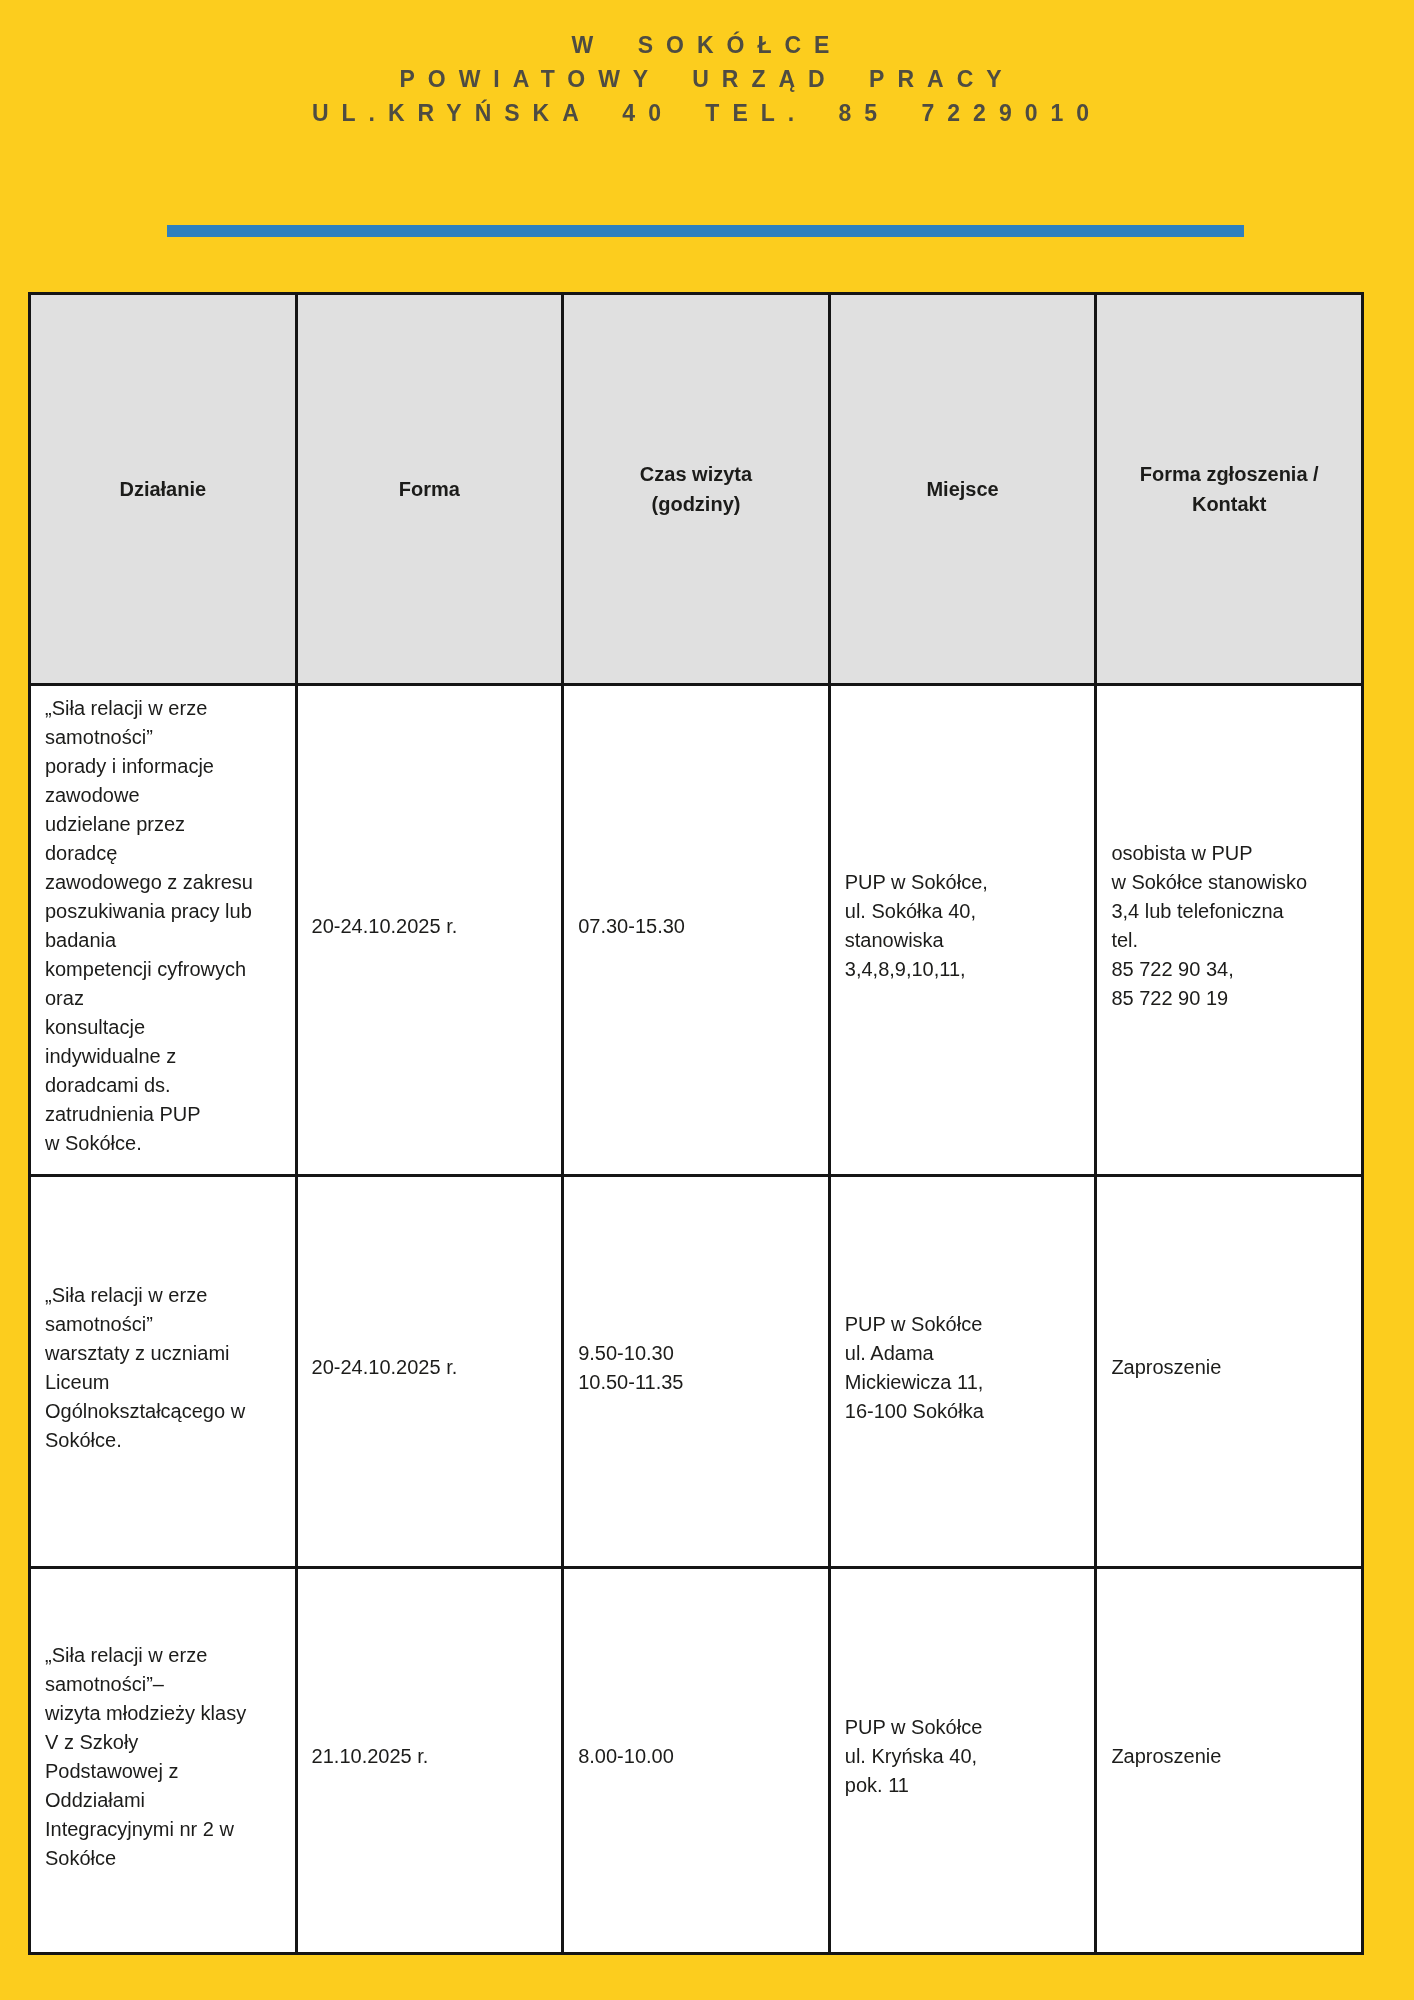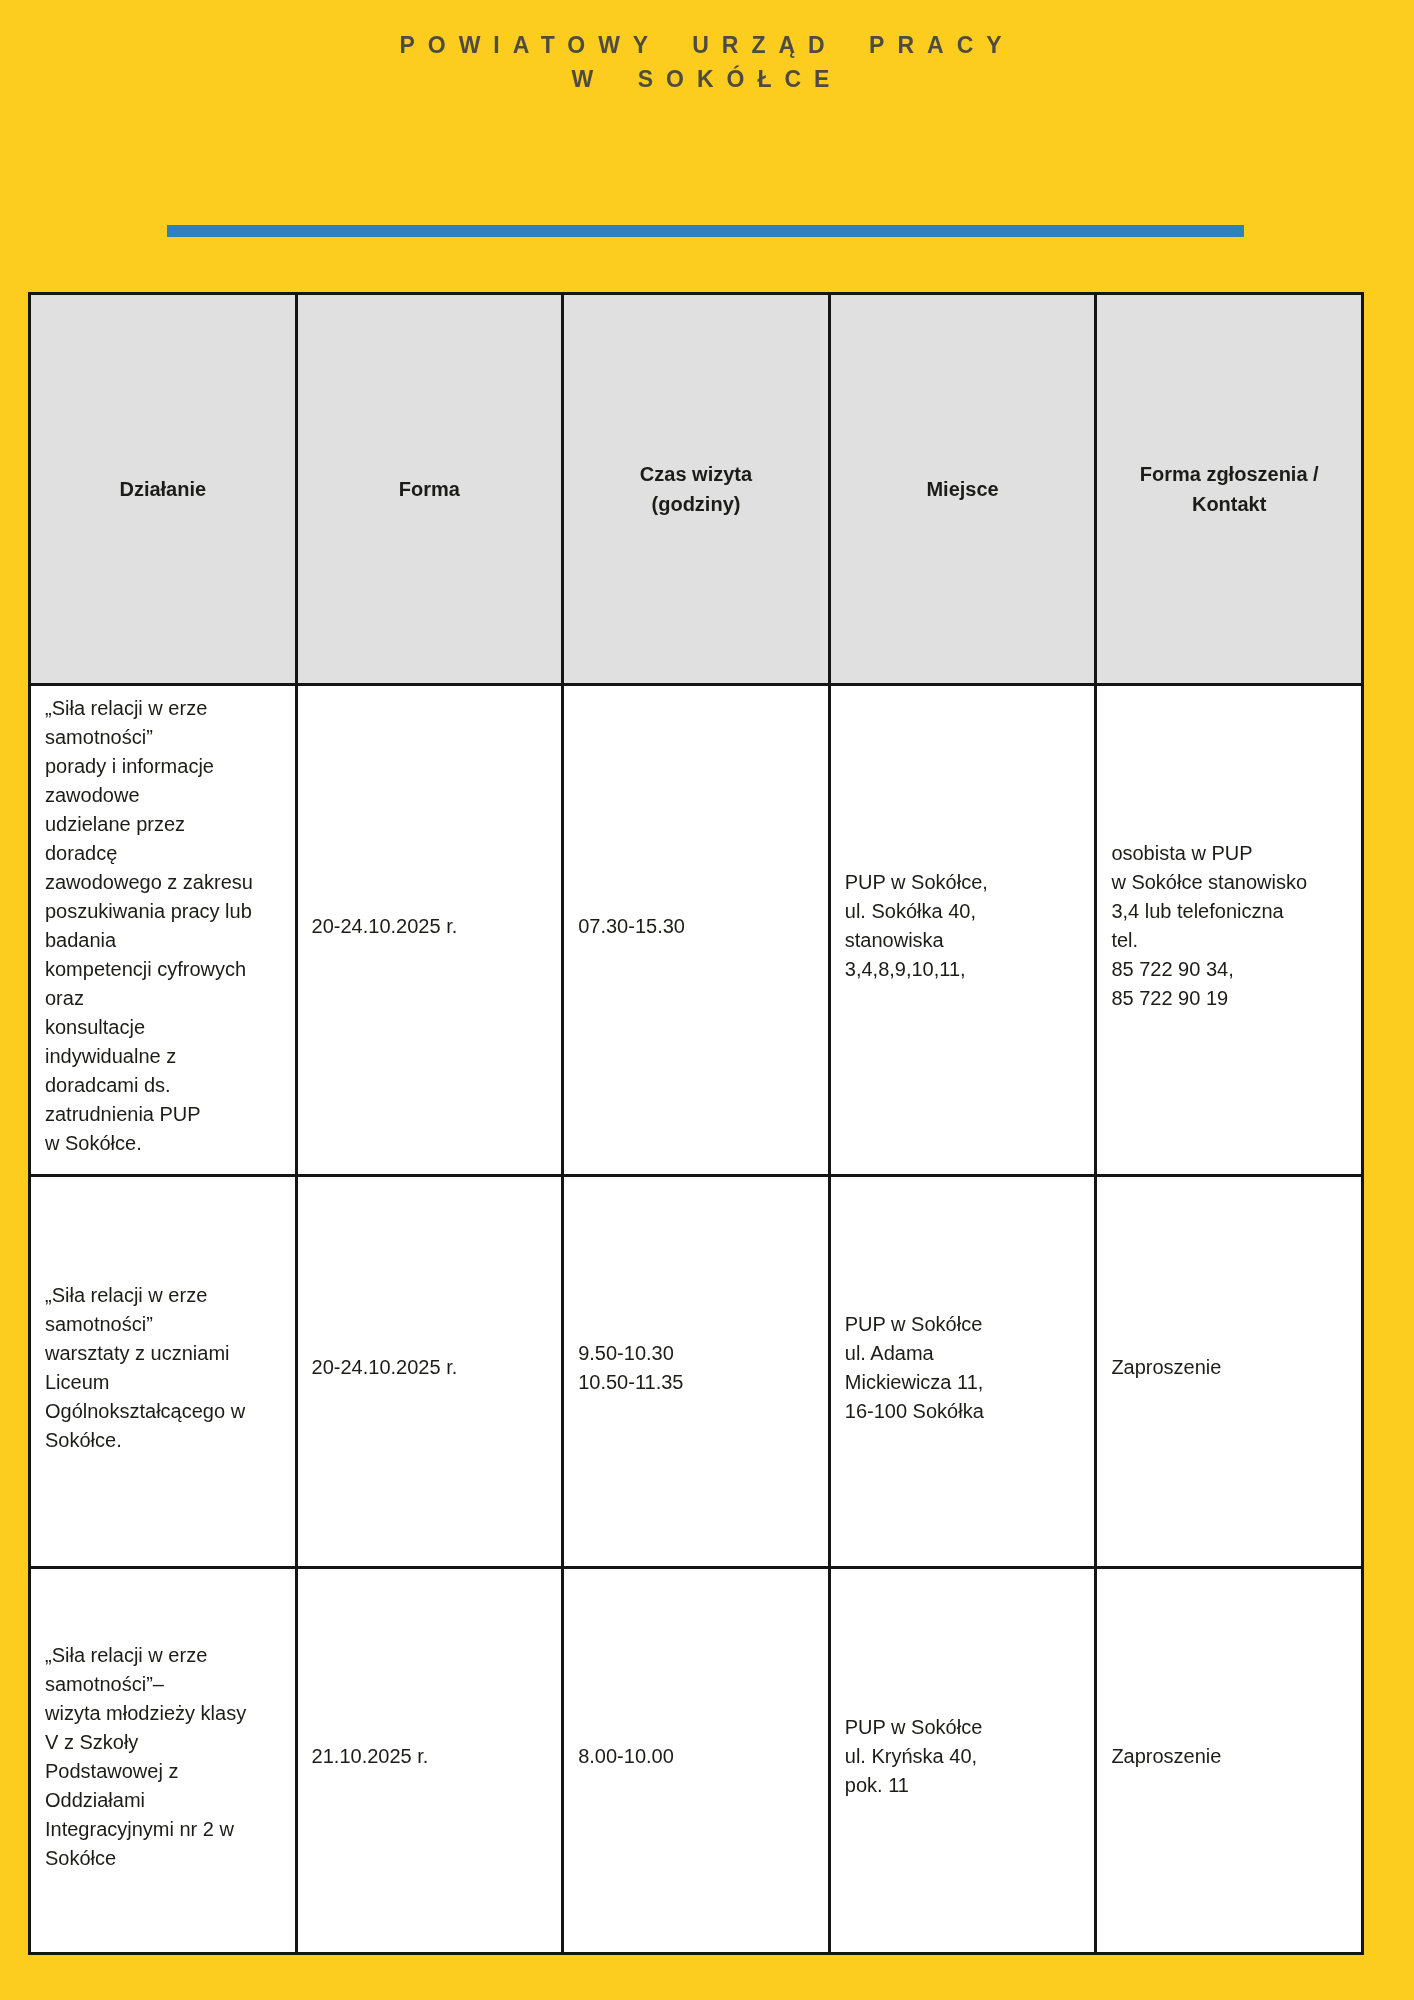--- a/index.html
+++ b/index.html
@@ -70,22 +70,23 @@
   }
   tr.header-row   { height: 391px; }
   tr.data-row-1   { height: 487px; }
   tr.data-row-2   { height: 392px; }
   tr.data-row-3   { height: 386px; }
 </style>
 </head>
 <body>
 
 <header class="masthead">
+  <div class="masthead-line">W SOKÓŁCE</div>
   <div class="masthead-line">POWIATOWY URZĄD PRACY</div>
-  <div class="masthead-line">W SOKÓŁCE</div>
+  <div class="masthead-line">UL.KRYŃSKA 40 TEL. 85 7229010</div>
 </header>
 
 <div class="divider"></div>
 
 <table class="schedule">
   <colgroup>
     <col style="width:20%">
       <col style="width:20%">
       <col style="width:20%">
       <col style="width:20%">

